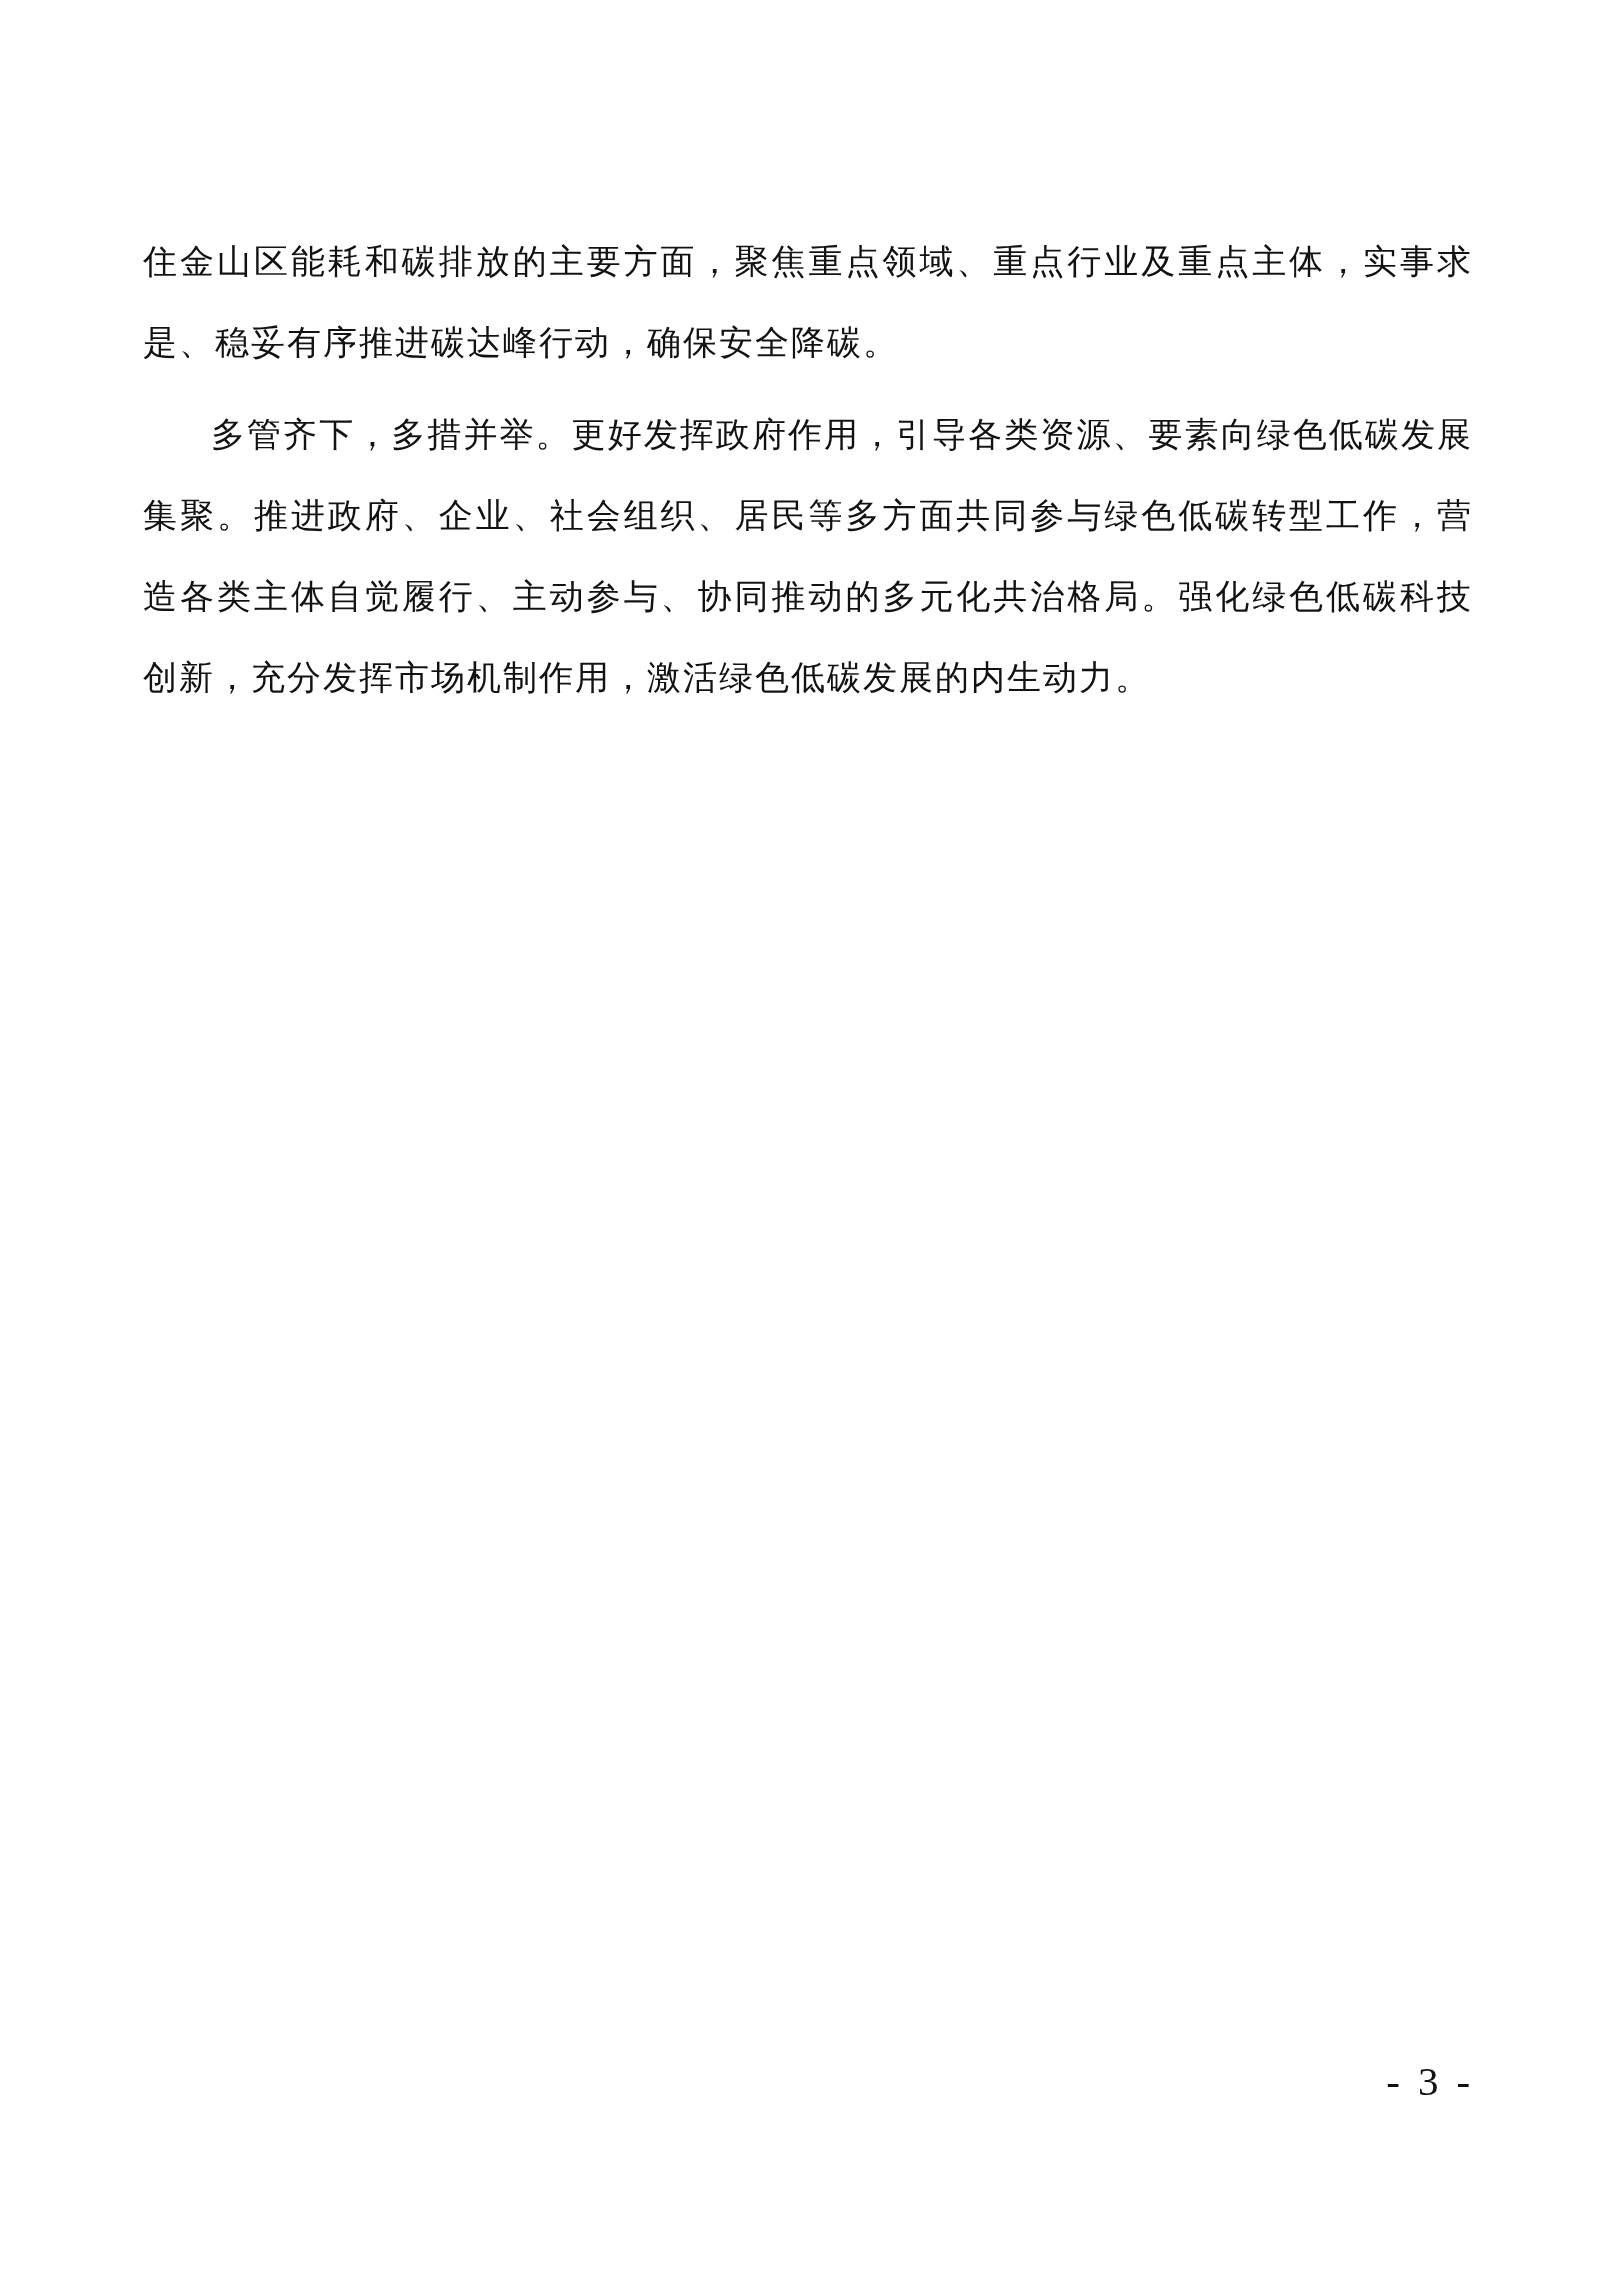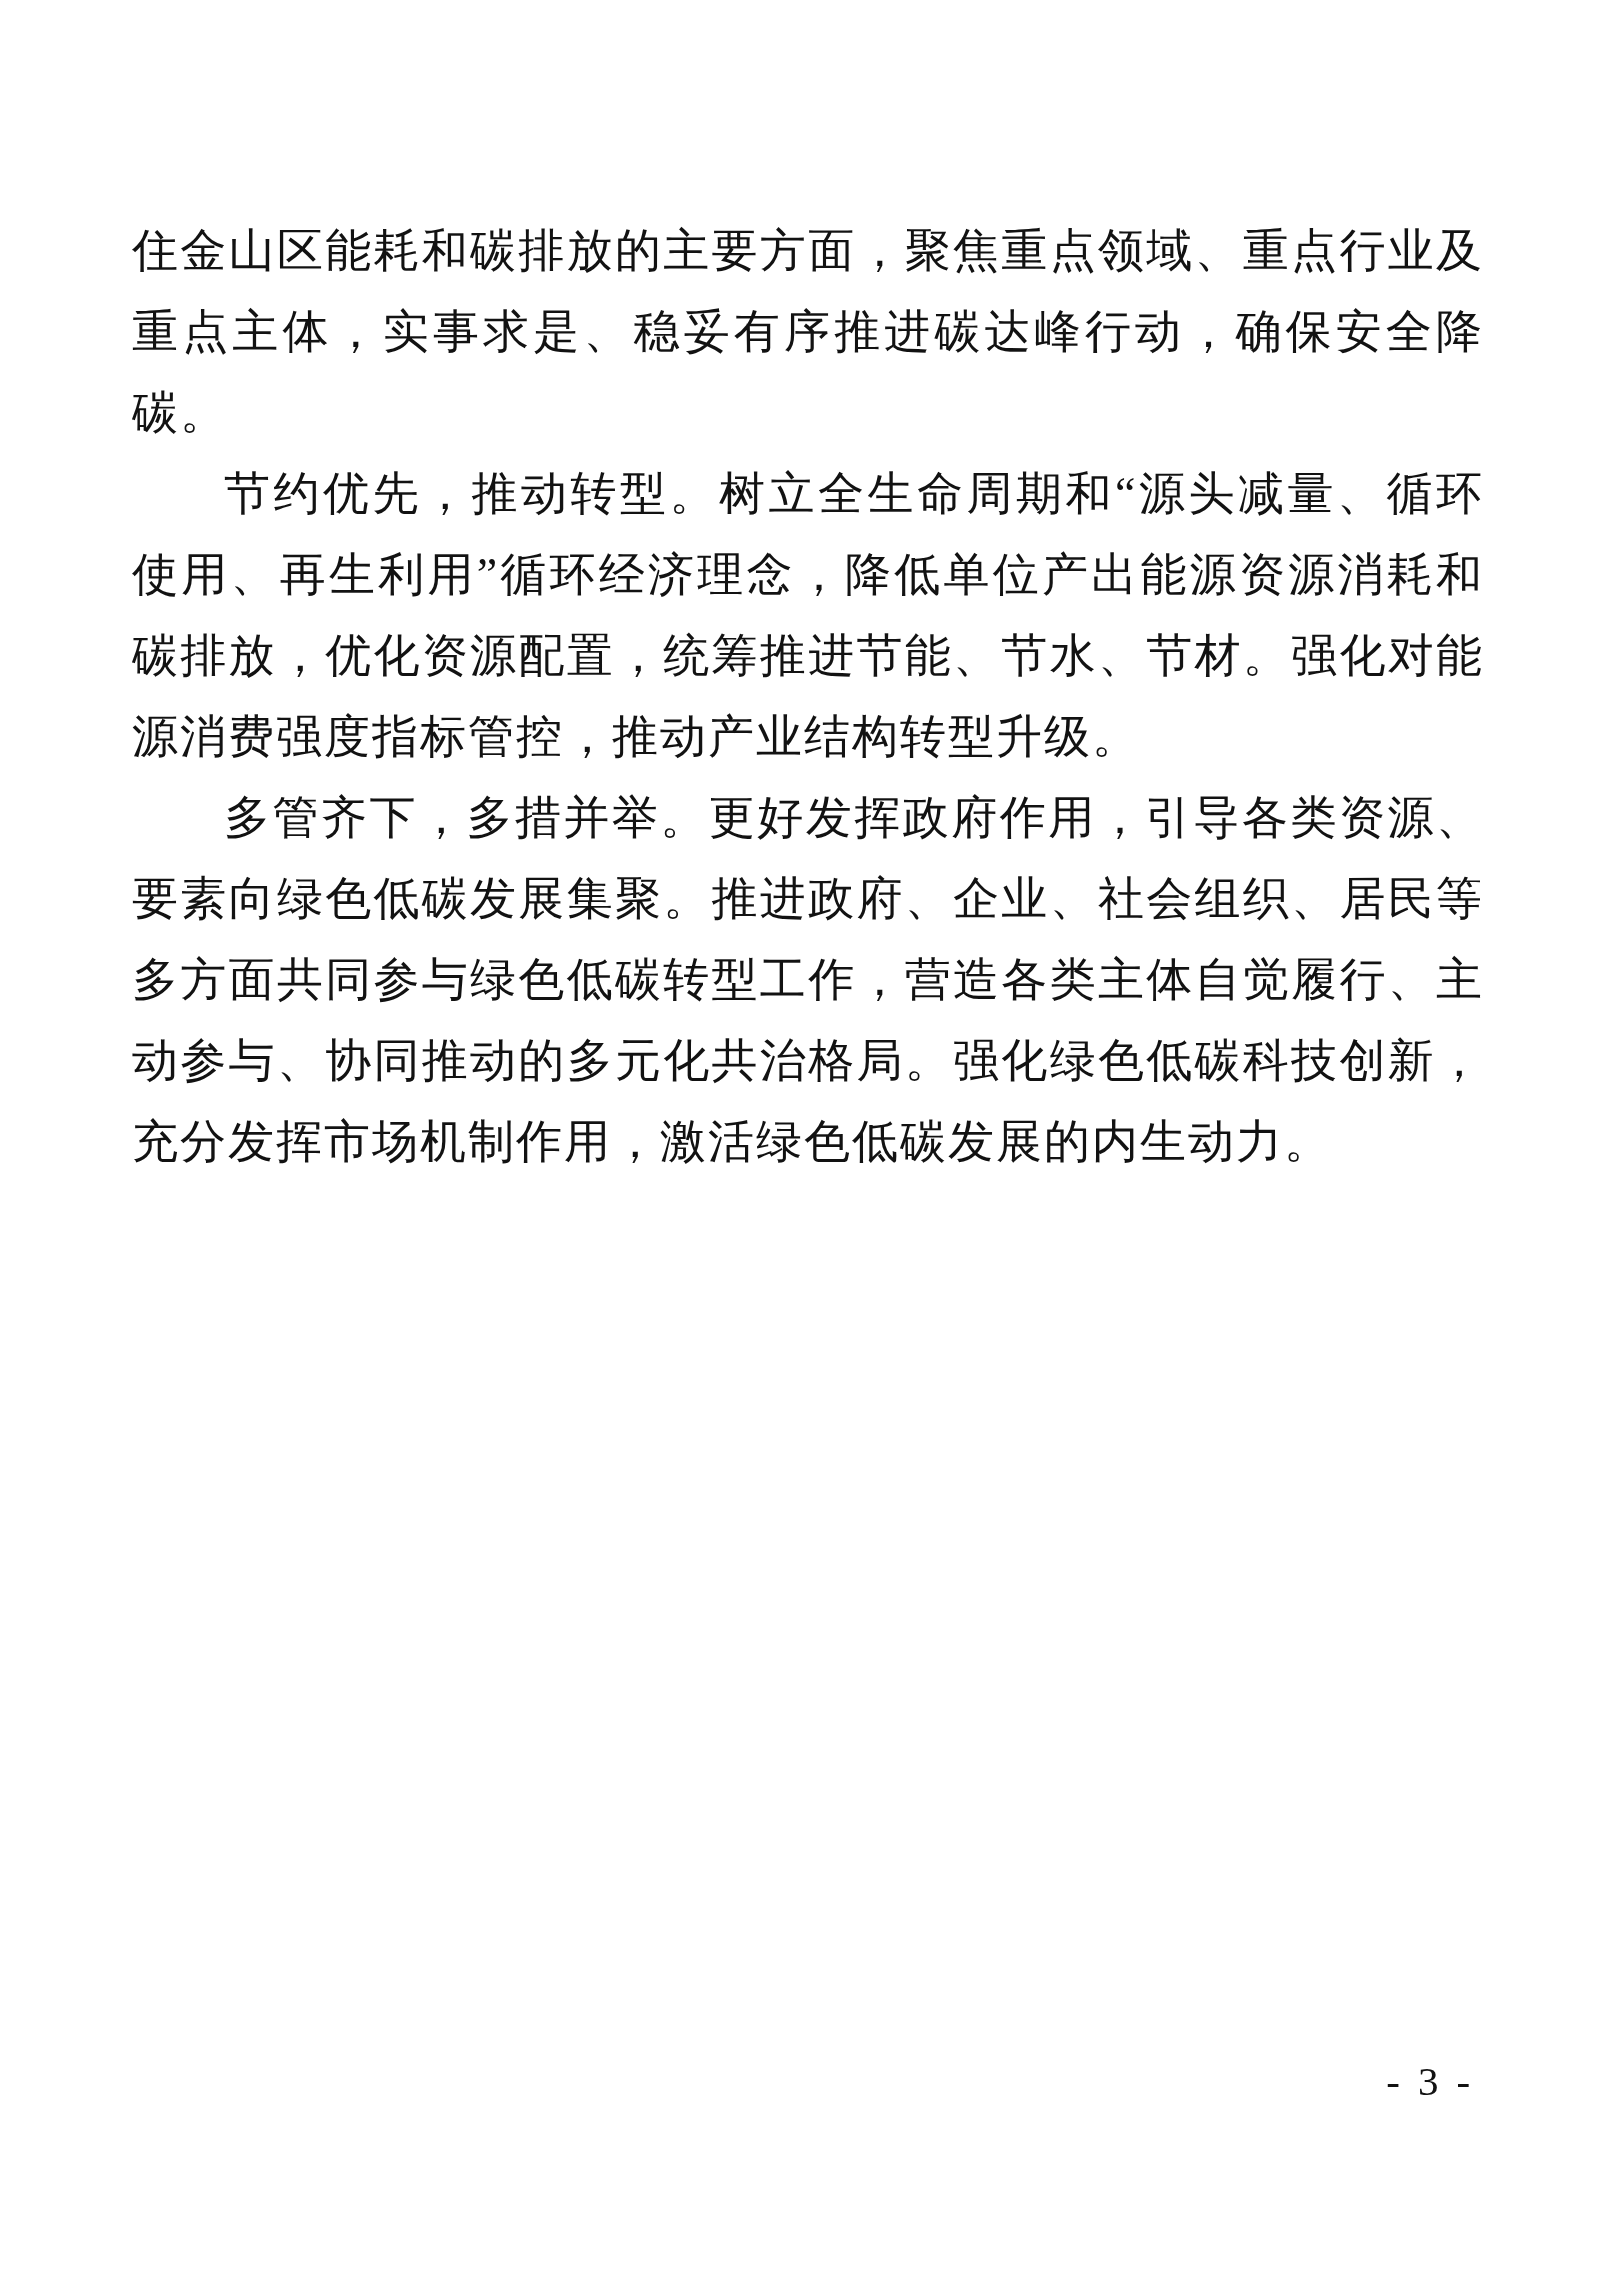--- a/index.html
+++ b/index.html
@@ -16,22 +16,22 @@
     font-family: "Liberation Serif", serif;
     color: #121212;
   }
   .content {
     position: absolute;
     left: 132px;
     right: 137px;
     top: 210px;
   }
   .body-text {
-    margin: 0;
-    font-size: 46px;
+    margin: 11px;
+    font-size: 34px;
     line-height: 81px;
     letter-spacing: 2px;
     text-align: justify;
     text-justify: inter-character;
     text-indent: 2em;
     font-weight: 400;
   }
   .no-indent {
     text-indent: 0;
   }
@@ -54,18 +54,17 @@
     color: #121212;
     white-space: nowrap;
   }
 </style>
 </head>
 <body>
 
 <div class="page">
   <div class="content">
     <p class="body-text no-indent">住金山区能耗和碳排放的主要方面，聚焦重点领域、重点行业及重点主体，实事求是、稳妥有序推进碳达峰行动，确保安全降碳。</p>
-    <p class="body-text">节约优先，推动转型。树立全生命周期和“源头减量、循环使用、再生利用”循环经济理念，降低单位产出能源资源消耗和碳排放，优化资源配置，统筹推进节能、节水、节材。强化对能源消费强度指标管控，推动产业结构转型升级。</p>
     <p class="body-text">多管齐下，多措并举。更好发挥政府作用，引导各类资源、要素向绿色低碳发展集聚。推进政府、企业、社会组织、居民等多方面共同参与绿色低碳转型工作，营造各类主体自觉履行、主动参与、协同推动的多元化共治格局。强化绿色低碳科技创新，充分发挥市场机制作用，激活绿色低碳发展的内生动力。</p>
   </div>
   <div class="page-number">- 3 -</div>
 </div>
 
 
 </body></html>

